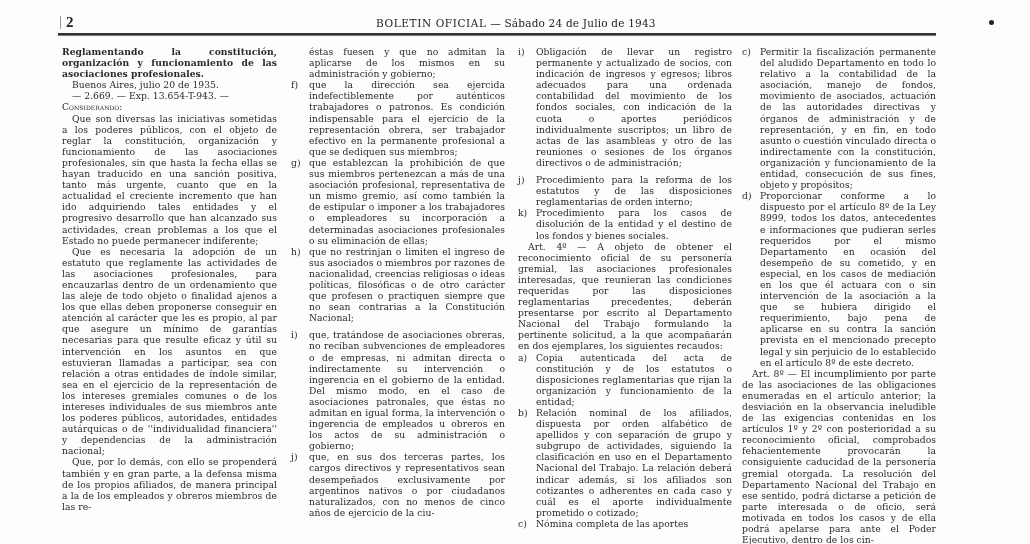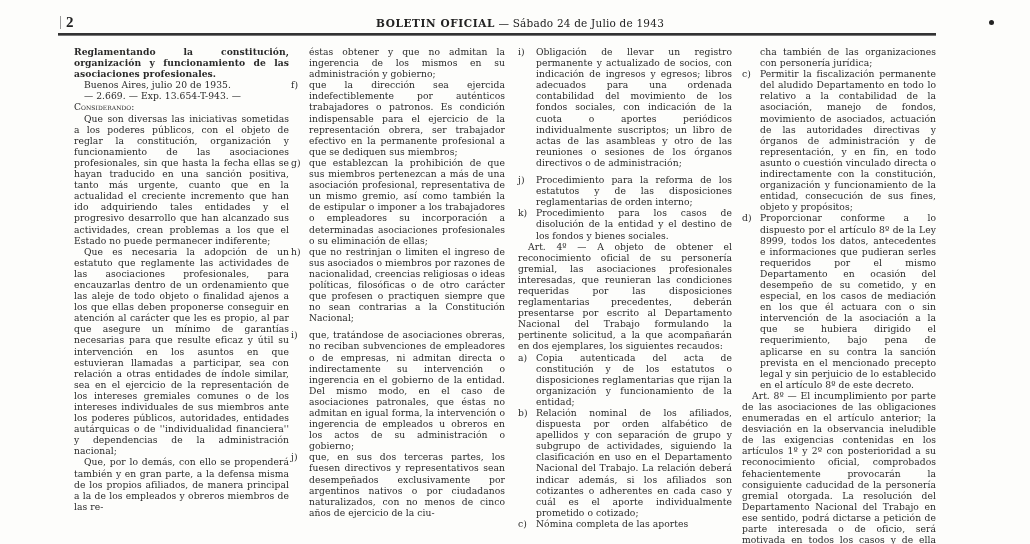--- a/index.html
+++ b/index.html
@@ -18,34 +18,34 @@
     font-family: "Liberation Serif", serif; font-weight: bold; font-size: 15px; color: #222;
   }
   .page-num::before {
     content: ""; position: absolute; left: -6px; top: 2px; width: 1px; height: 13px; background: #999;
   }
   .header-title {
     position: absolute; left: 376px; top: 17px;
     font-family: "DejaVu Serif", serif; font-size: 10.5px; letter-spacing: 0.2px; color: #222;
     white-space: nowrap;
   }
-  .header-title .pub { font-variant: small-caps; font-weight: bold; letter-spacing: 0.6px; }
+  .header-title .pub { font-variant: small-caps; font-weight: normal; letter-spacing: 0.6px; }
   .rule {
     position: absolute; left: 58px; top: 33px; width: 878px; height: 2px; background: #333;
   }
   .rule.thin { top: 35px; height: 1px; background: #777; }
   .scan-mark {
     position: absolute; right: 36px; top: 20px; width: 5px; height: 5px; border-radius: 50%; background: #222;
   }
   .column {
     position: absolute; top: 46px;
     font-size: 9.2px; line-height: 11.1px; letter-spacing: 0.05px;
     text-align: justify;
   }
-  .col1 { left: 74px; width: 215px; }
+  .col1 { left: 62px; width: 215px; }
   .col2 { left: 291px; width: 214px; }
   .col3 { left: 518px; width: 214px; }
   .col4 { left: 742px; width: 194px; }
   .column p { margin: 0; }
   .indent { text-indent: 10px; }
   .heading { font-weight: bold; }
   .center { text-align: left; }
   .sc { font-variant: small-caps; }
   .item { position: relative; padding-left: 18px; margin: 0; }
   .item .mark { position: absolute; left: 0; top: 0; }
@@ -68,36 +68,35 @@
   <p class="heading">Reglamentando la constitución, organización y funcionamiento de las asociaciones profesionales.</p>
   <p class="indent">Buenos Aires, julio 20 de 1935.</p>
   <p class="indent">— 2.669. — Exp. 13.654-T-943. —</p>
   <p class="center sc">Considerando:</p>
   <p class="indent">Que son diversas las iniciativas sometidas a los poderes públicos, con el objeto de reglar la constitución, organización y funcionamiento de las asociaciones profesionales, sin que hasta la fecha ellas se hayan traducido en una sanción positiva, tanto más urgente, cuanto que en la actualidad el creciente incremento que han ido adquiriendo tales entidades y el progresivo desarrollo que han alcanzado sus actividades, crean problemas a los que el Estado no puede permanecer indiferente;</p>
   <p class="indent">Que es necesaria la adopción de un estatuto que reglamente las actividades de las asociaciones profesionales, para encauzarlas dentro de un ordenamiento que las aleje de todo objeto o finalidad ajenos a los que ellas deben proponerse conseguir en atención al carácter que les es propio, al par que asegure un mínimo de garantías necesarias para que resulte eficaz y útil su intervención en los asuntos en que estuvieran llamadas a participar, sea con relación a otras entidades de índole similar, sea en el ejercicio de la representación de los intereses gremiales comunes o de los intereses individuales de sus miembros ante los poderes públicos, autoridades, entidades autárquicas o de ''individualidad financiera'' y dependencias de la administración nacional;</p>
   <p class="indent">Que, por lo demás, con ello se propenderá también y en gran parte, a la defensa misma de los propios afiliados, de manera principal a la de los empleados y obreros miembros de las re-</p>
 </div>
 
 <div class="column col2">
-  <p style="padding-left:18px">éstas obtener y que no admitan la ingerencia de los mismos en su administración y gobierno;</p>
+  <p style="padding-left:18px">éstas fuesen y que no admitan la aplicarse de los mismos en su administración y gobierno;</p>
   <div class="item"><span class="mark">f)</span><span>que la dirección sea ejercida indefectiblemente por auténticos trabajadores o patronos. Es condición indispensable para el ejercicio de la representación obrera, ser trabajador efectivo en la permanente profesional a que se dediquen sus miembros;</span></div>
   <div class="item"><span class="mark">g)</span><span>que establezcan la prohibición de que sus miembros pertenezcan a más de una asociación profesional, representativa de un mismo gremio, así como también la de estipular o imponer a los trabajadores o empleadores su incorporación a determinadas asociaciones profesionales o su eliminación de ellas;</span></div>
   <div class="item"><span class="mark">h)</span><span>que no restrinjan o limiten el ingreso de sus asociados o miembros por razones de nacionalidad, creencias religiosas o ideas políticas, filosóficas o de otro carácter que profesen o practiquen siempre que no sean contrarias a la Constitución Nacional;</span></div>
   <div class="item gap"><span class="mark">i)</span><span>que, tratándose de asociaciones obreras, no reciban subvenciones de empleadores o de empresas, ni admitan directa o indirectamente su intervención o ingerencia en el gobierno de la entidad. Del mismo modo, en el caso de asociaciones patronales, que éstas no admitan en igual forma, la intervención o ingerencia de empleados u obreros en los actos de su administración o gobierno;</span></div>
-  <div class="item"><span class="mark">j)</span><span>que, en sus dos terceras partes, los fuesen directivos y representativos sean desempeñados exclusivamente por argentinos nativos o por ciudadanos naturalizados, con no menos de cinco años de ejercicio de la ciu-</span></div>
+  <div class="item"><span class="mark">j)</span><span>que, en sus dos terceras partes, los cargos directivos y representativos sean desempeñados exclusivamente por argentinos nativos o por ciudadanos naturalizados, con no menos de cinco años de ejercicio de la ciu-</span></div>
 </div>
 
 <div class="column col3">
   <div class="item"><span class="mark">i)</span><span>Obligación de llevar un registro permanente y actualizado de socios, con indicación de ingresos y egresos; libros adecuados para una ordenada contabilidad del movimiento de los fondos sociales, con indicación de la cuota o aportes periódicos individualmente suscriptos; un libro de actas de las asambleas y otro de las reuniones o sesiones de los órganos directivos o de administración;</span></div>
   <div class="item gap"><span class="mark">j)</span><span>Procedimiento para la reforma de los estatutos y de las disposiciones reglamentarias de orden interno;</span></div>
   <div class="item"><span class="mark">k)</span><span>Procedimiento para los casos de disolución de la entidad y el destino de los fondos y bienes sociales.</span></div>
   <p class="indent">Art. 4º — A objeto de obtener el reconocimiento oficial de su personería gremial, las asociaciones profesionales interesadas, que reunieran las condiciones requeridas por las disposiciones reglamentarias precedentes, deberán presentarse por escrito al Departamento Nacional del Trabajo formulando la pertinente solicitud, a la que acompañarán en dos ejemplares, los siguientes recaudos:</p>
   <div class="item"><span class="mark">a)</span><span>Copia autenticada del acta de constitución y de los estatutos o disposiciones reglamentarias que rijan la organización y funcionamiento de la entidad;</span></div>
   <div class="item"><span class="mark">b)</span><span>Relación nominal de los afiliados, dispuesta por orden alfabético de apellidos y con separación de grupo y subgrupo de actividades, siguiendo la clasificación en uso en el Departamento Nacional del Trabajo. La relación deberá indicar además, si los afiliados son cotizantes o adherentes en cada caso y cuál es el aporte individualmente prometido o cotizado;</span></div>
   <div class="item"><span class="mark">c)</span><span>Nómina completa de las aportes</span></div>
 </div>
 
 <div class="column col4">
-  <p style="padding-left:18px">cha también de las organizaciones con personería jurídica;</p>
   <div class="item"><span class="mark">c)</span><span>Permitir la fiscalización permanente del aludido Departamento en todo lo relativo a la contabilidad de la asociación, manejo de fondos, movimiento de asociados, actuación de las autoridades directivas y órganos de administración y de representación, y en fin, en todo asunto o cuestión vinculado directa o indirectamente con la constitución, organización y funcionamiento de la entidad, consecución de sus fines, objeto y propósitos;</span></div>
   <div class="item"><span class="mark">d)</span><span>Proporcionar conforme a lo dispuesto por el artículo 8º de la Ley 8999, todos los datos, antecedentes e informaciones que pudieran serles requeridos por el mismo Departamento en ocasión del desempeño de su cometido, y en especial, en los casos de mediación en los que él actuara con o sin intervención de la asociación a la que se hubiera dirigido el requerimiento, bajo pena de aplicarse en su contra la sanción prevista en el mencionado precepto legal y sin perjuicio de lo establecido en el artículo 8º de este decreto.</span></div>
   <p class="indent">Art. 8º — El incumplimiento por parte de las asociaciones de las obligaciones enumeradas en el artículo anterior; la desviación en la observancia ineludible de las exigencias contenidas en los artículos 1º y 2º con posterioridad a su reconocimiento oficial, comprobados fehacientemente provocarán la consiguiente caducidad de la personería gremial otorgada. La resolución del Departamento Nacional del Trabajo en ese sentido, podrá dictarse a petición de parte interesada o de oficio, será motivada en todos los casos y de ella podrá apelarse para ante el Poder Ejecutivo, dentro de los cin-</p>
 </div>
 
 </body></html>

